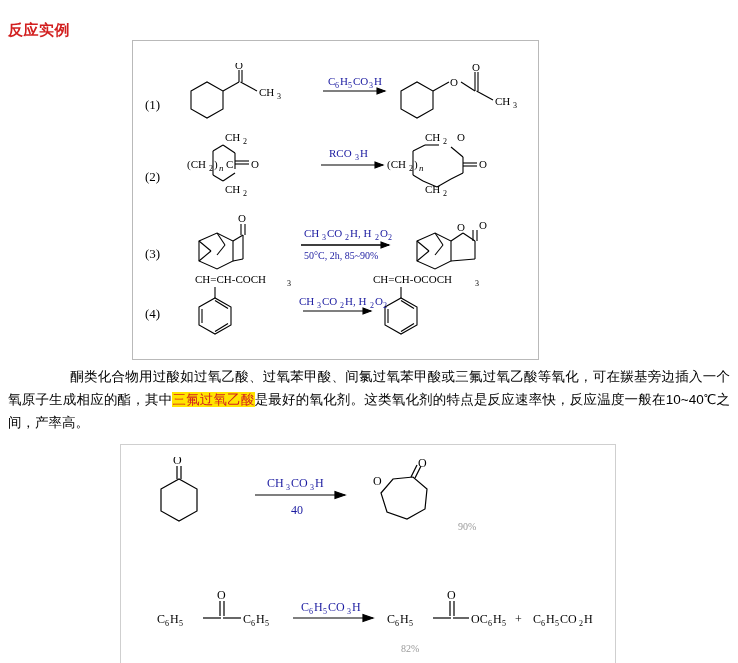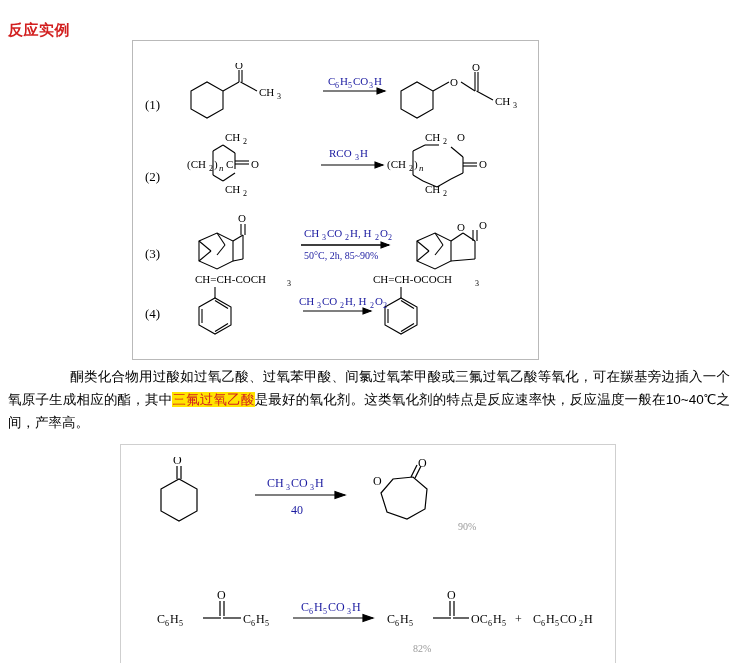--- a/index.html
+++ b/index.html
@@ -330,17 +330,17 @@
 
         <text x="396" y="38" font-family="Liberation Serif, serif" font-size="12">C</text>
         <text x="404" y="41" font-family="Liberation Serif, serif" font-size="8">6</text>
         <text x="409" y="38" font-family="Liberation Serif, serif" font-size="12">H</text>
         <text x="418" y="41" font-family="Liberation Serif, serif" font-size="8">5</text>
         <text x="423" y="38" font-family="Liberation Serif, serif" font-size="12">CO</text>
         <text x="442" y="41" font-family="Liberation Serif, serif" font-size="8">2</text>
         <text x="447" y="38" font-family="Liberation Serif, serif" font-size="12">H</text>
       </svg>
     </div>
-    <div class="pct" style="left:292px;top:198px;">82%</div>
+    <div class="pct" style="left:280px;top:198px;">82%</div>
 
   </div>
 
 </div>
 
 </body></html>

